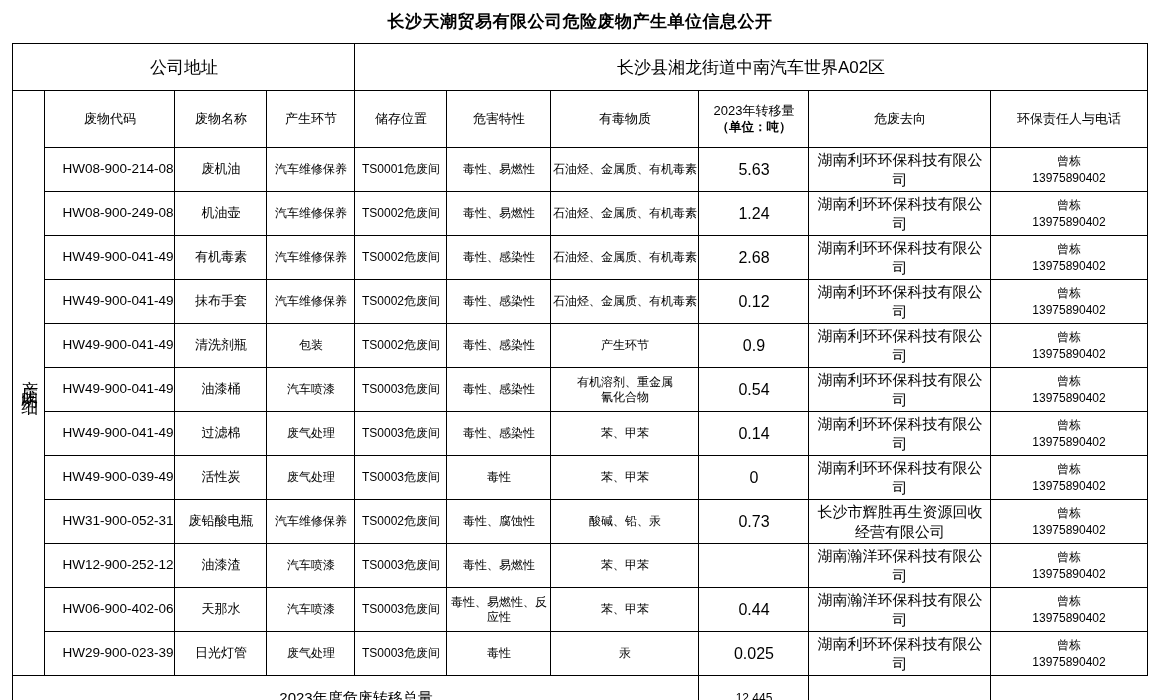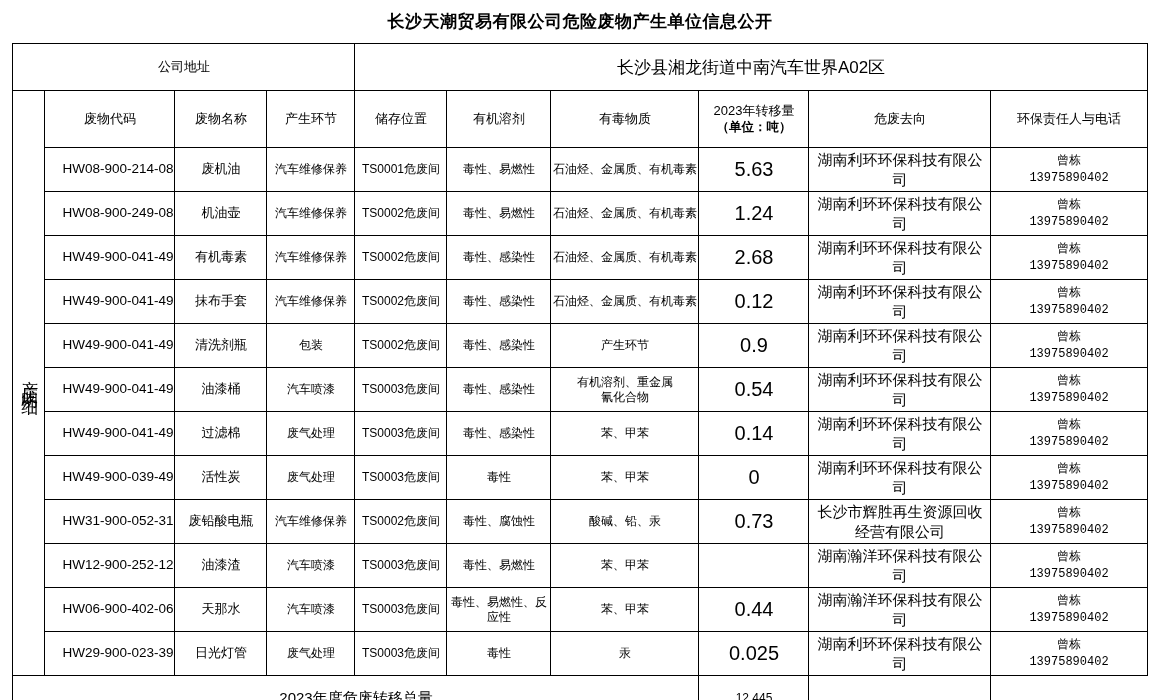--- a/index.html
+++ b/index.html
@@ -36,21 +36,21 @@
   }
   table.main td, table.main th {
     border: 1px solid #000000;
     text-align: center;
     vertical-align: middle;
     font-weight: normal;
     padding: 2px 1px;
   }
   
   .addr-label {
-    font-size: 13px;
+    font-size: 17px;
     font-weight: bold;
     height: 42px;
   }
   .addr-value {
     font-size: 17px;
     font-weight: bold;
     height: 42px;
   }
   
   .vert-label {
@@ -86,31 +86,31 @@
     line-height: 1.25;
   }
   td.cell.small {
     font-size: 12px;
   }
   td.cell.code {
     font-size: 13.5px;
     text-align: right;
   }
   td.cell.qty {
-    font-size: 20px;
+    font-size: 16px;
   }
   td.cell.dest {
     font-size: 15px;
     line-height: 1.3;
   }
   td.cell.person {
     font-size: 12px;
     line-height: 1.35;
   }
-  .person-line { display: block; font-family: Liberation Mono, monospace; }
+  .person-line { display: block; }
   
   .total-label {
     font-size: 15px;
     height: 40px;
   }
   .total-value {
     font-size: 12px;
     height: 40px;
   }
 </style>
@@ -142,21 +142,21 @@
       </tr>
 
       <tr>
         <td class="vert-label" rowspan="13">
           <span class="vert-inner">产废明细</span>
         </td>
         <td class="col-head">废物代码</td>
         <td class="col-head">废物名称</td>
         <td class="col-head">产生环节</td>
         <td class="col-head">储存位置</td>
-        <td class="col-head">有机溶剂</td>
+        <td class="col-head">危害特性</td>
         <td class="col-head">有毒物质</td>
         <td class="col-head">
           <span>2023年转移量</span>
           <span class="sub">（单位：吨）</span>
         </td>
         <td class="col-head">危废去向</td>
         <td class="col-head">环保责任人与电话</td>
       </tr>
 
       <tr>

